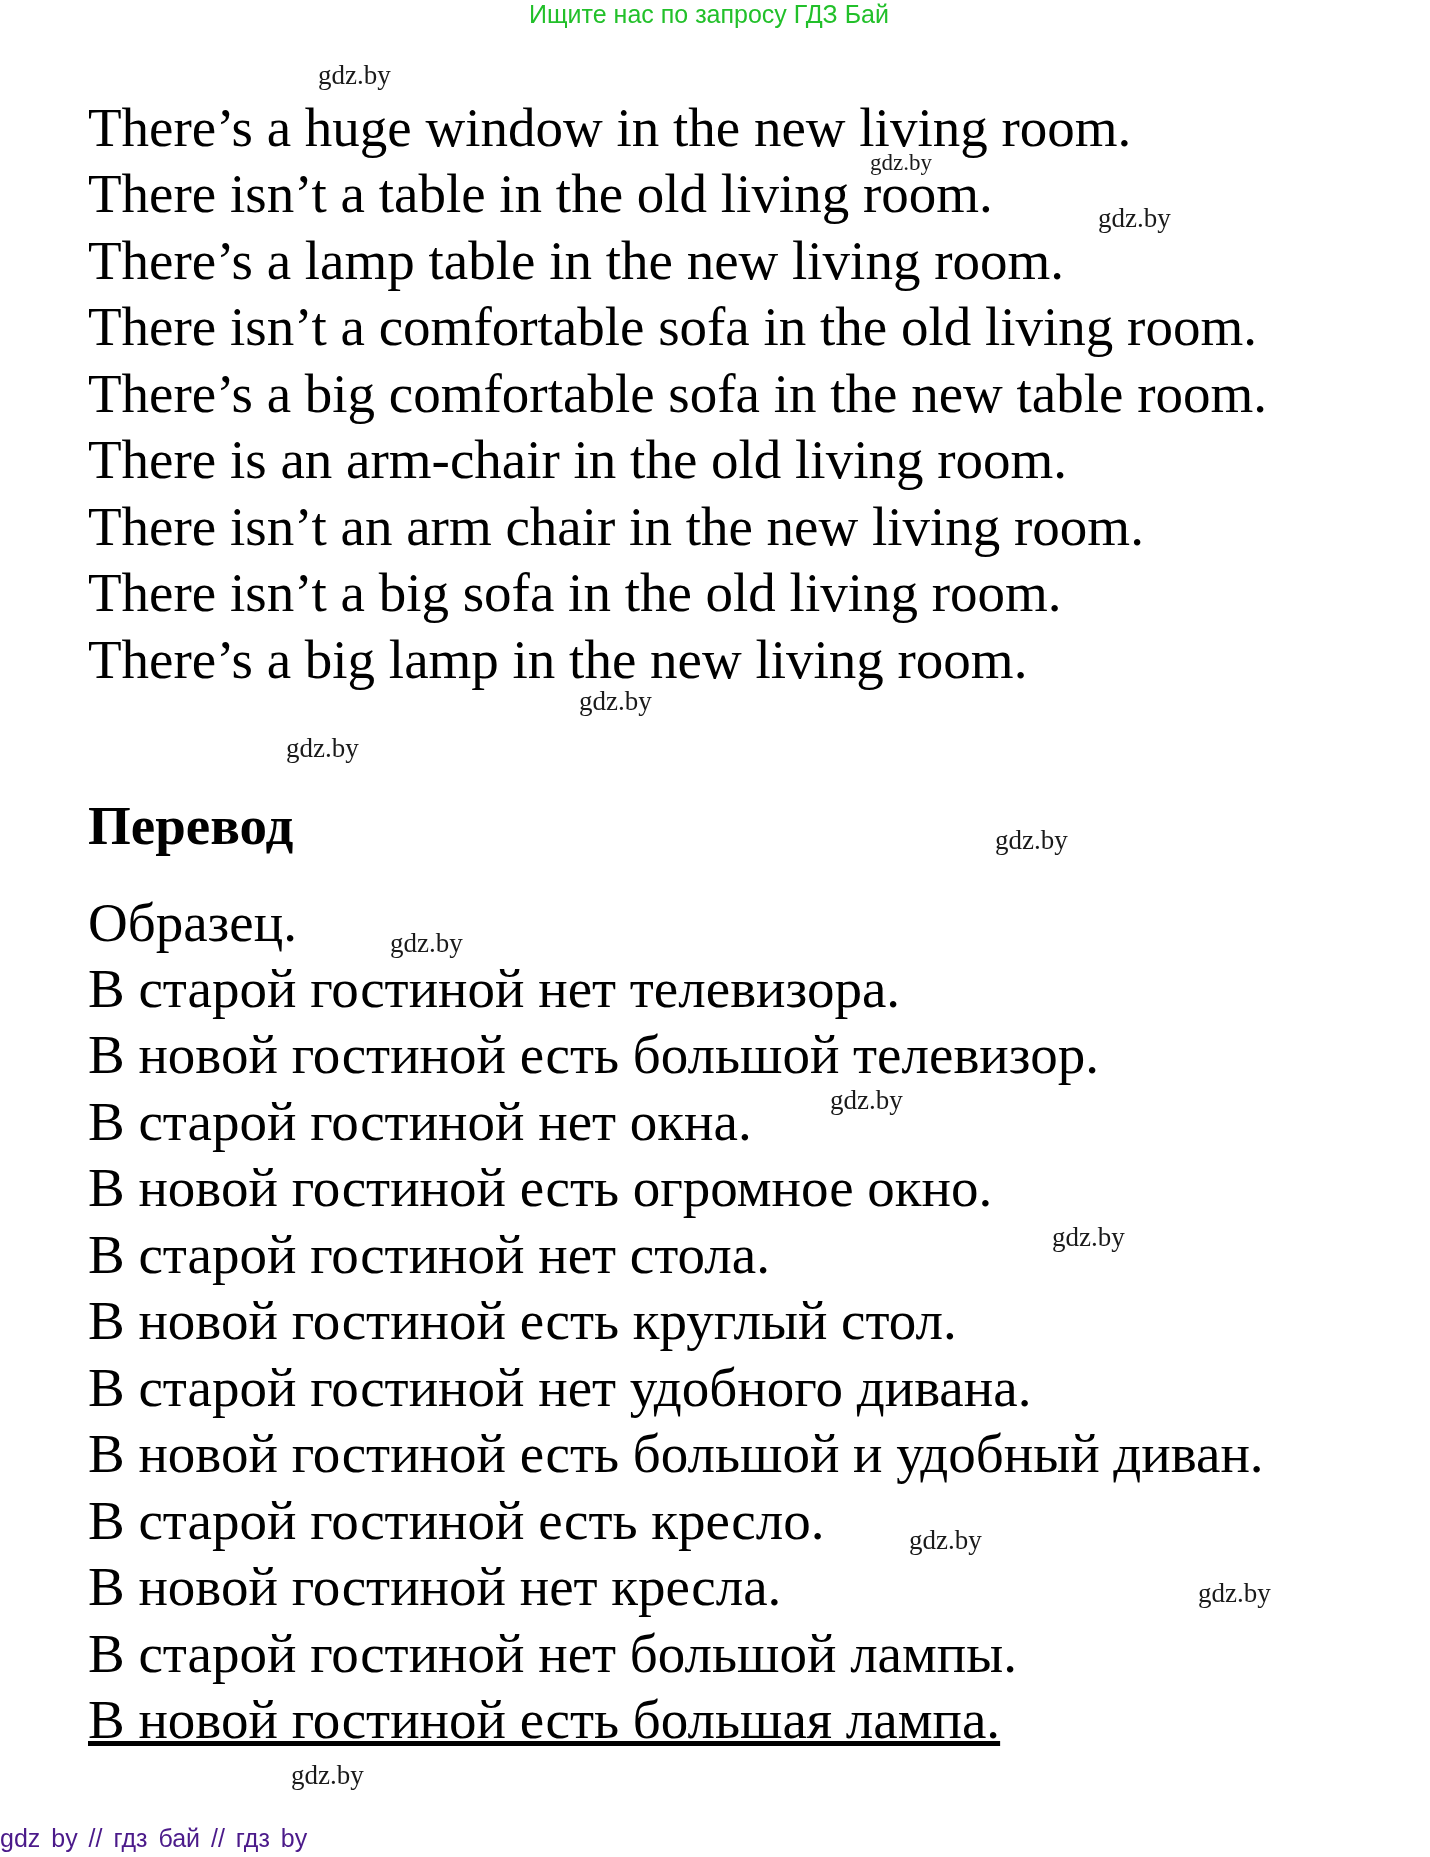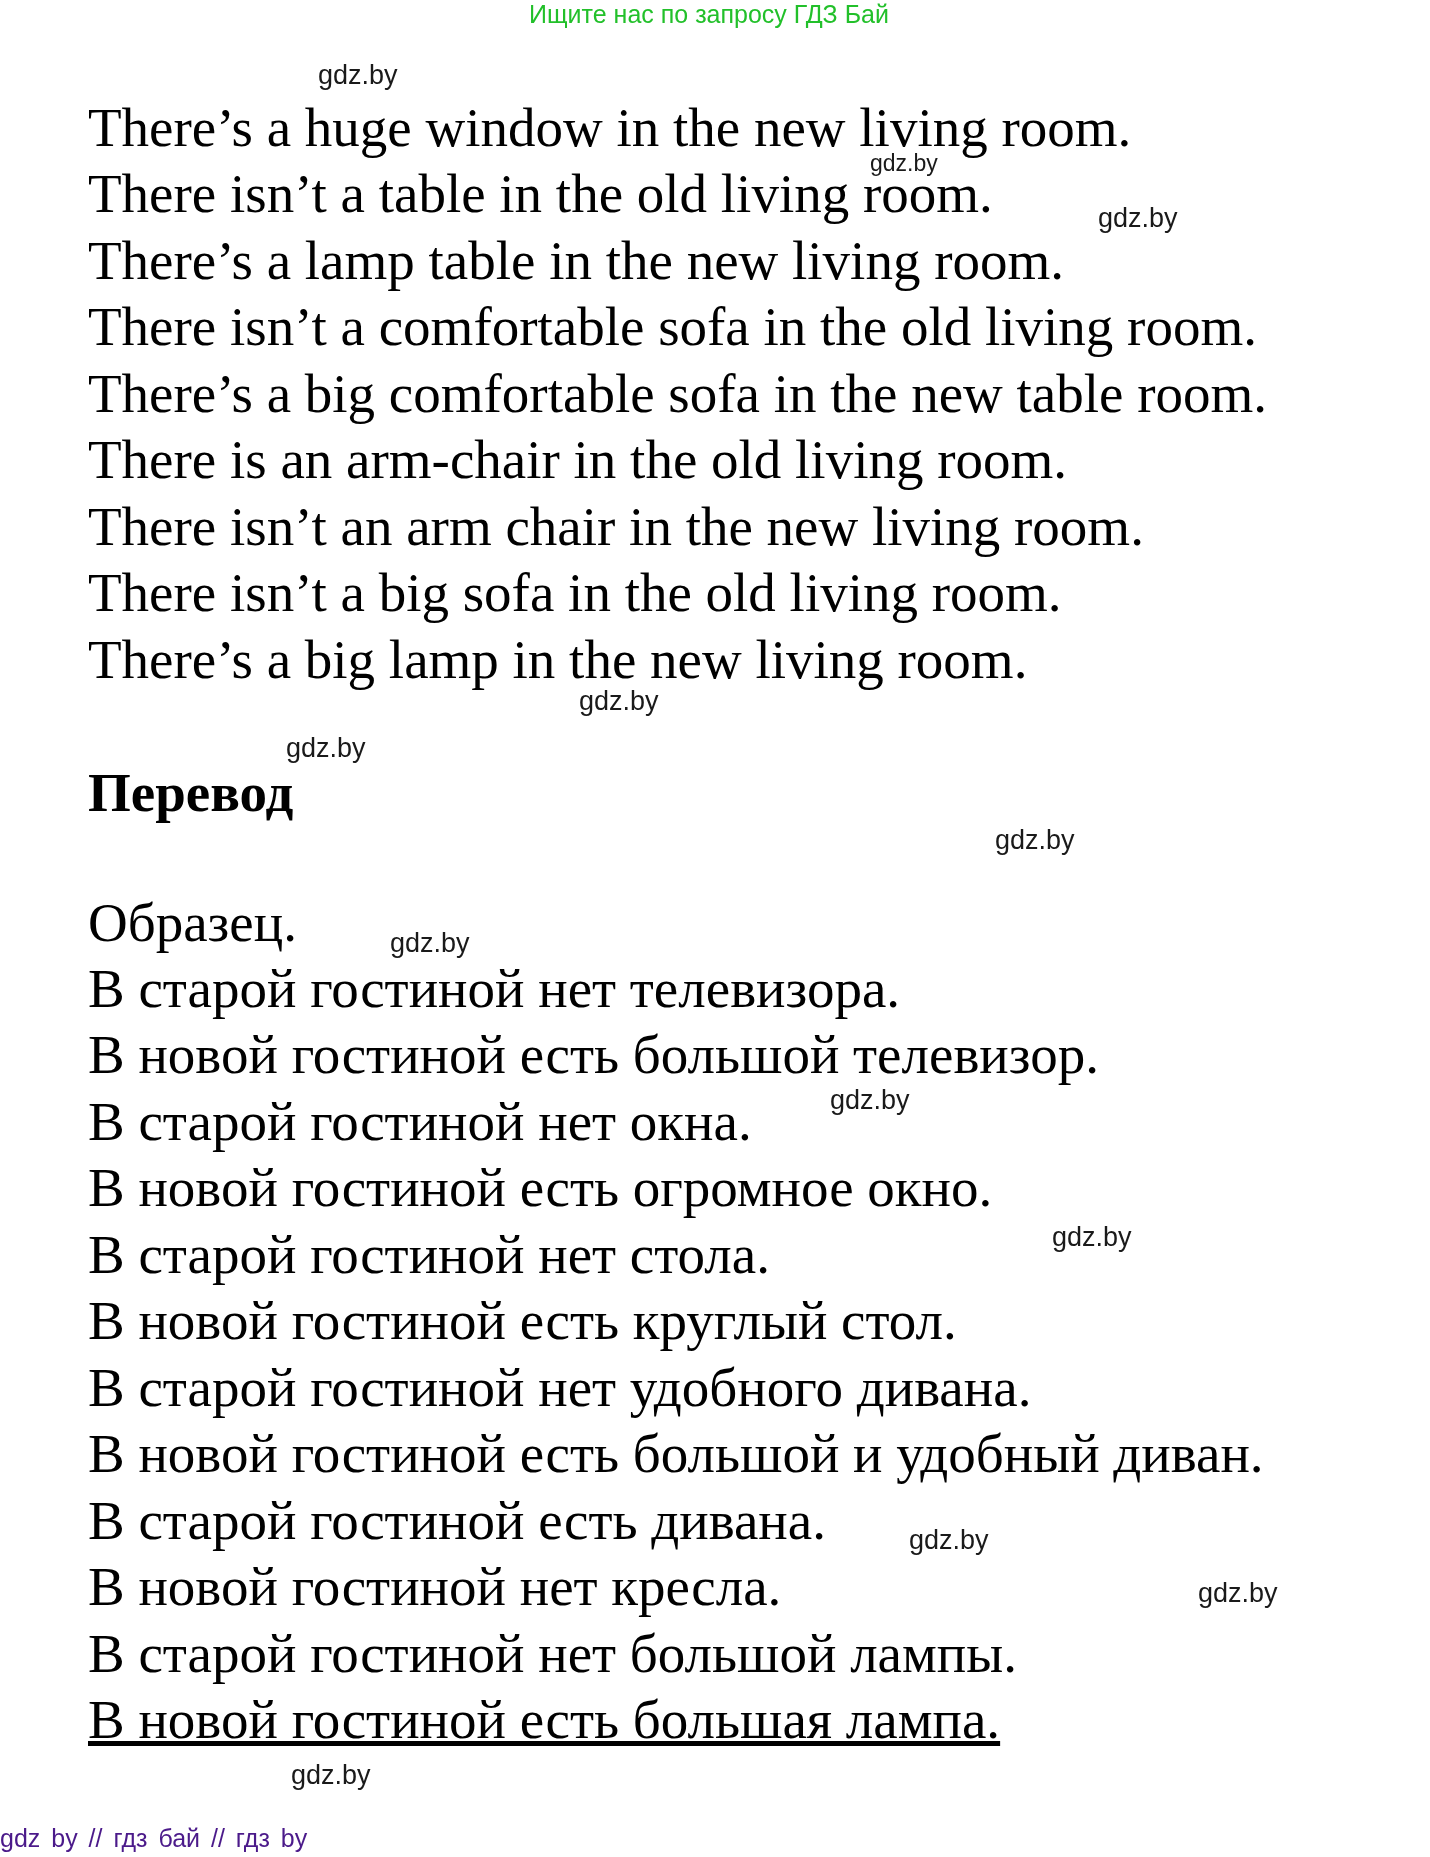--- a/index.html
+++ b/index.html
@@ -5,24 +5,24 @@
   html, body { margin:0; padding:0; background:#ffffff; }
   body { width:1430px; height:1857px; position:relative; overflow:hidden; }
   .header {
     position:absolute; left:0; right:12px; top:0; text-align:center;
     font-family:"Liberation Sans", sans-serif; font-size:25px; color:#22c02a; line-height:28px;
   }
   .line {
     position:absolute; left:88px; white-space:nowrap;
     font-family:"Liberation Serif", serif; font-size:55px; color:#000; line-height:66px;
   }
-  .heading { font-weight:bold; }
+  .heading { font-weight:bold;margin-top:33px; }
   .wm {
     position:absolute; white-space:nowrap;
-    font-family:Liberation Sans, sans-serif; font-size:27px; color:#1a1a1a; line-height:30px;
+    font-family:Liberation Serif, serif; font-size:27px; color:#1a1a1a; line-height:30px;
   }
   .footer {
     position:absolute; left:0; right:0; top:1823px; text-align:left;
     font-family:"Liberation Sans", sans-serif; font-size:25px; color:#4b1a8a; line-height:30px;
     word-spacing:4px;
   }
 </style>
 </head>
 <body>
 
@@ -54,21 +54,21 @@
 <div>
   <div class="line" style="top:890px;">Образец.</div>
   <div class="line" style="top:956px;">В старой гостиной нет телевизора.</div>
   <div class="line" style="top:1022px;">В новой гостиной есть большой телевизор.</div>
   <div class="line" style="top:1089px;">В старой гостиной нет окна.</div>
   <div class="line" style="top:1155px;">В новой гостиной есть огромное окно.</div>
   <div class="line" style="top:1222px;">В старой гостиной нет стола.</div>
   <div class="line" style="top:1288px;">В новой гостиной есть круглый стол.</div>
   <div class="line" style="top:1355px;">В старой гостиной нет удобного дивана.</div>
   <div class="line" style="top:1421px;">В новой гостиной есть большой и удобный диван.</div>
-  <div class="line" style="top:1488px;">В старой гостиной есть дивана.</div>
+  <div class="line" style="top:1488px;">В старой гостиной есть кресло.</div>
   <div class="line" style="top:1554px;">В новой гостиной нет кресла.</div>
   <div class="line" style="top:1621px;">В старой гостиной нет большой лампы.</div>
   <div class="line" style="top:1687px;text-decoration:underline;">В новой гостиной есть большая лампа.</div>
 </div>
 
 <div class="wm" style="left:390px; top:928px;">gdz.by</div>
 <div class="wm" style="left:830px; top:1085px;">gdz.by</div>
 <div class="wm" style="left:1052px; top:1222px;">gdz.by</div>
 <div class="wm" style="left:909px; top:1525px;">gdz.by</div>
 <div class="wm" style="left:1198px; top:1578px;">gdz.by</div>

